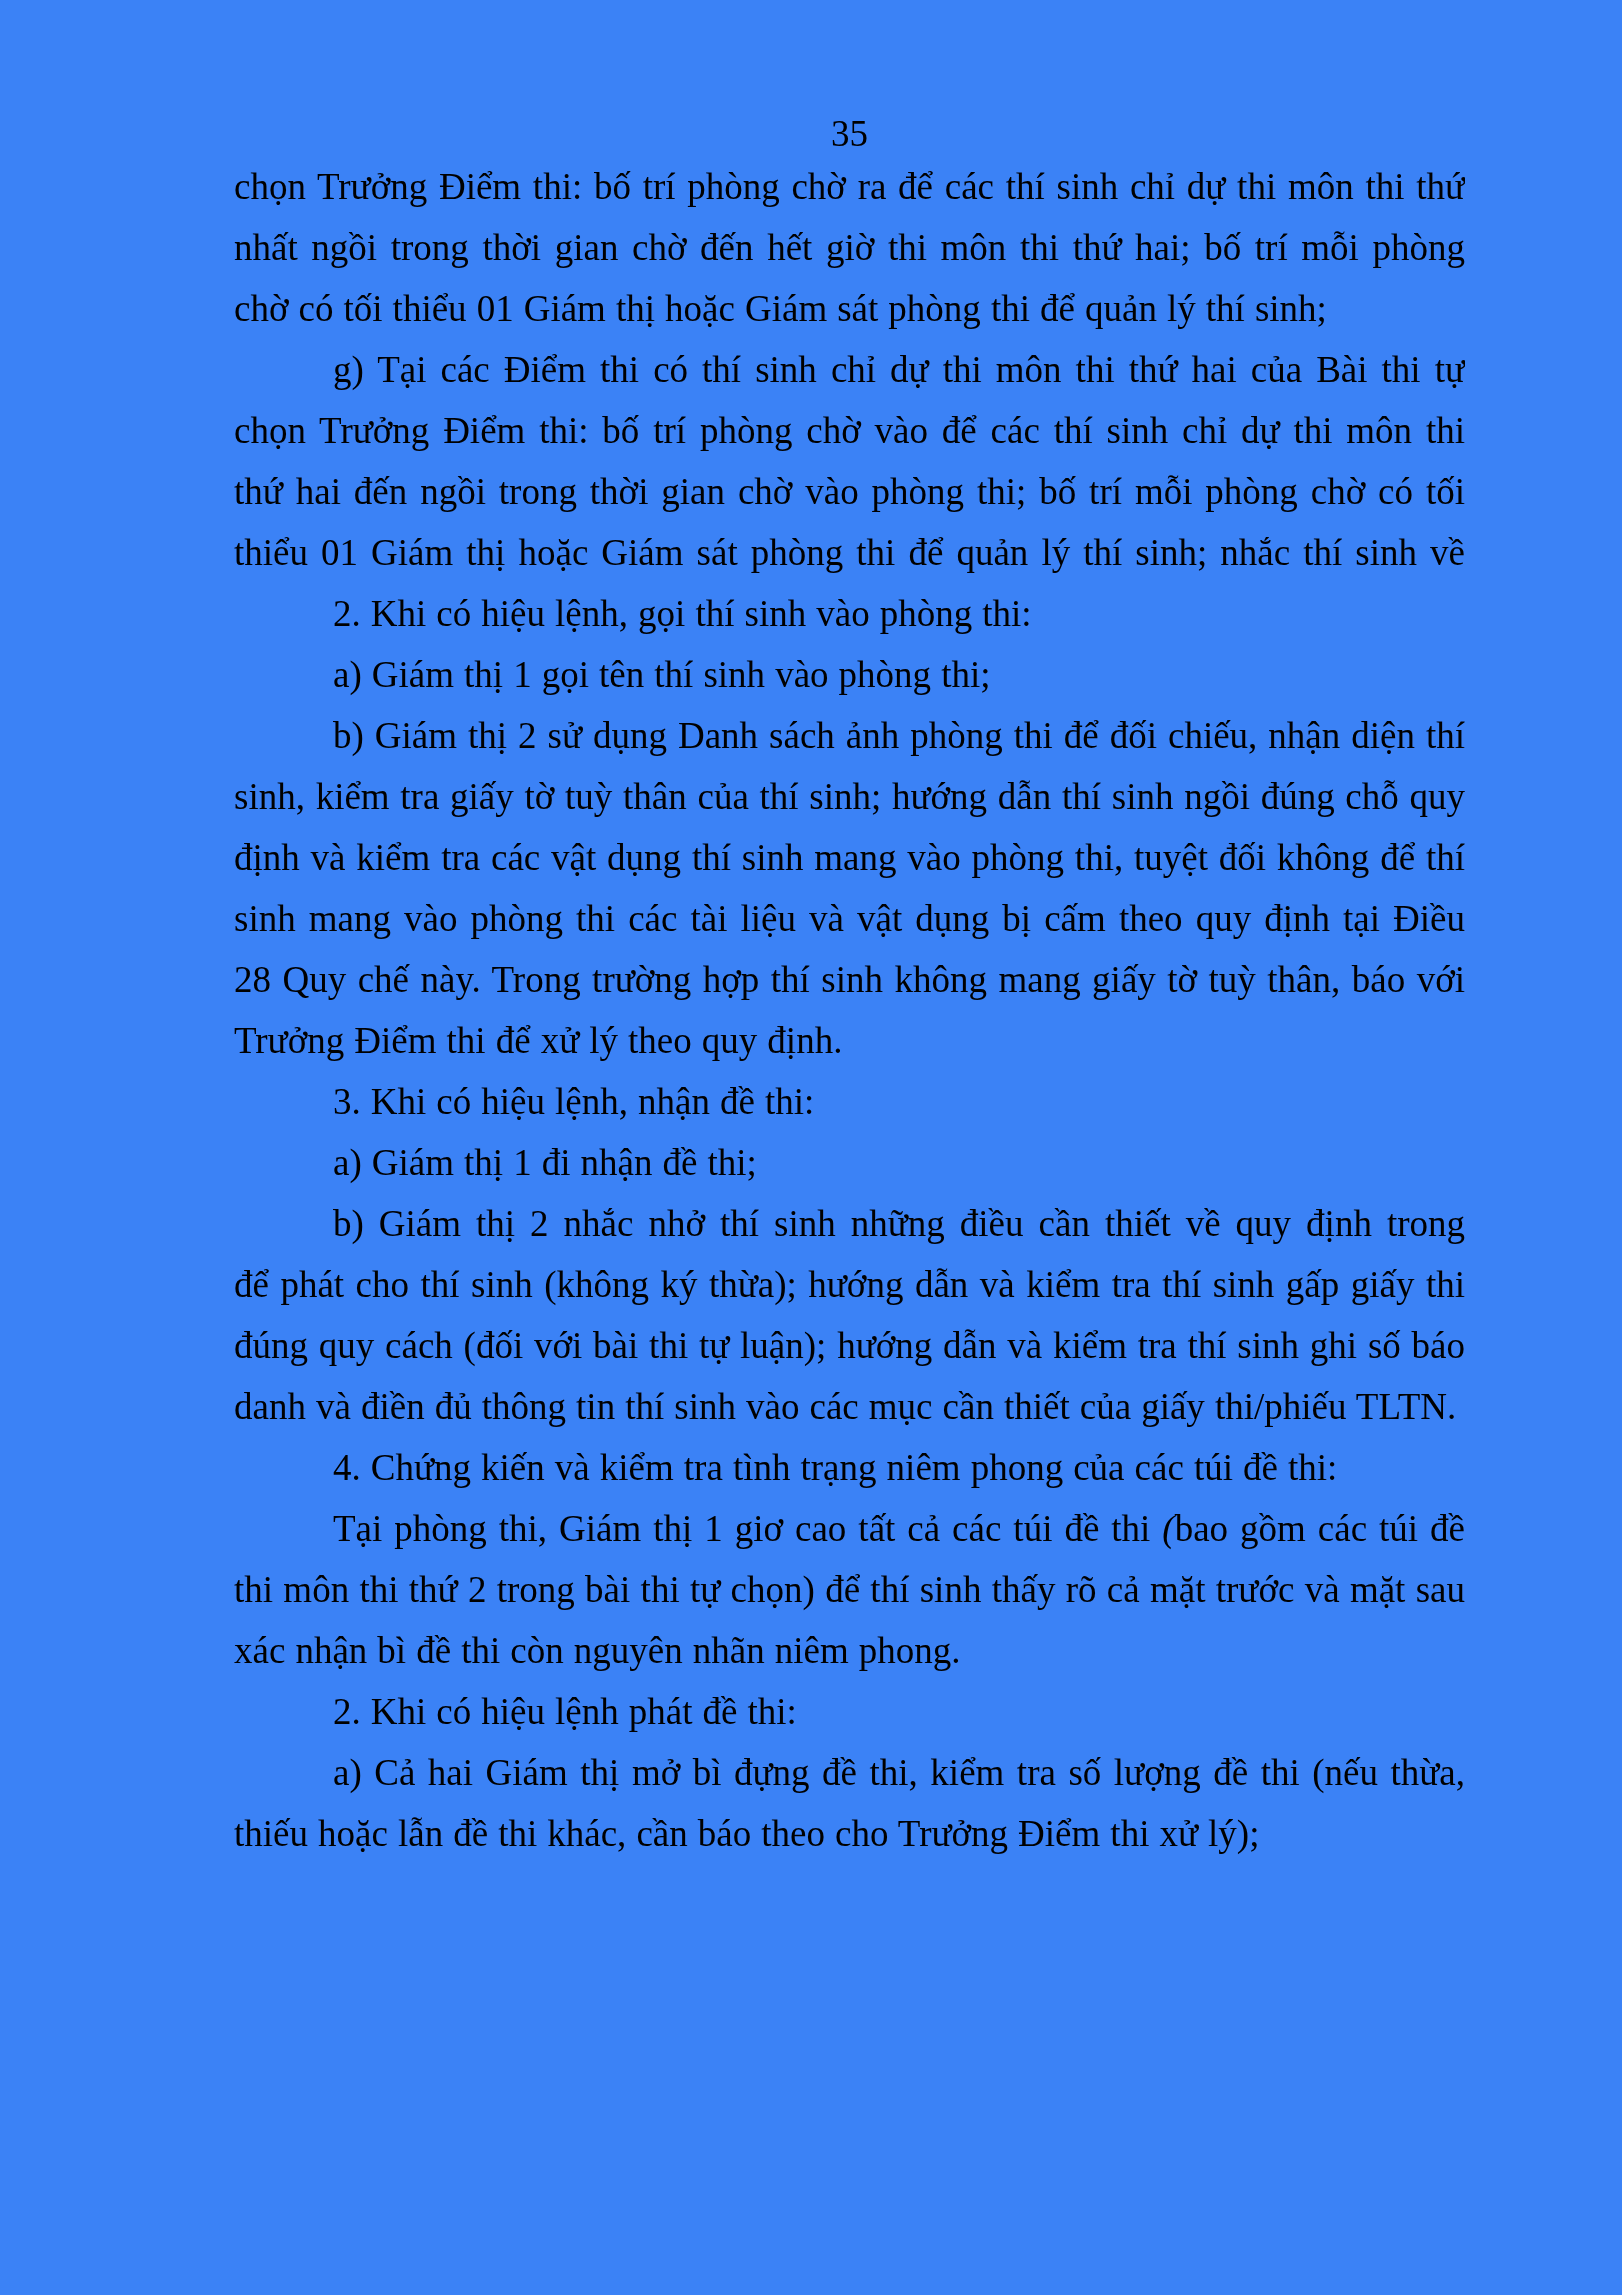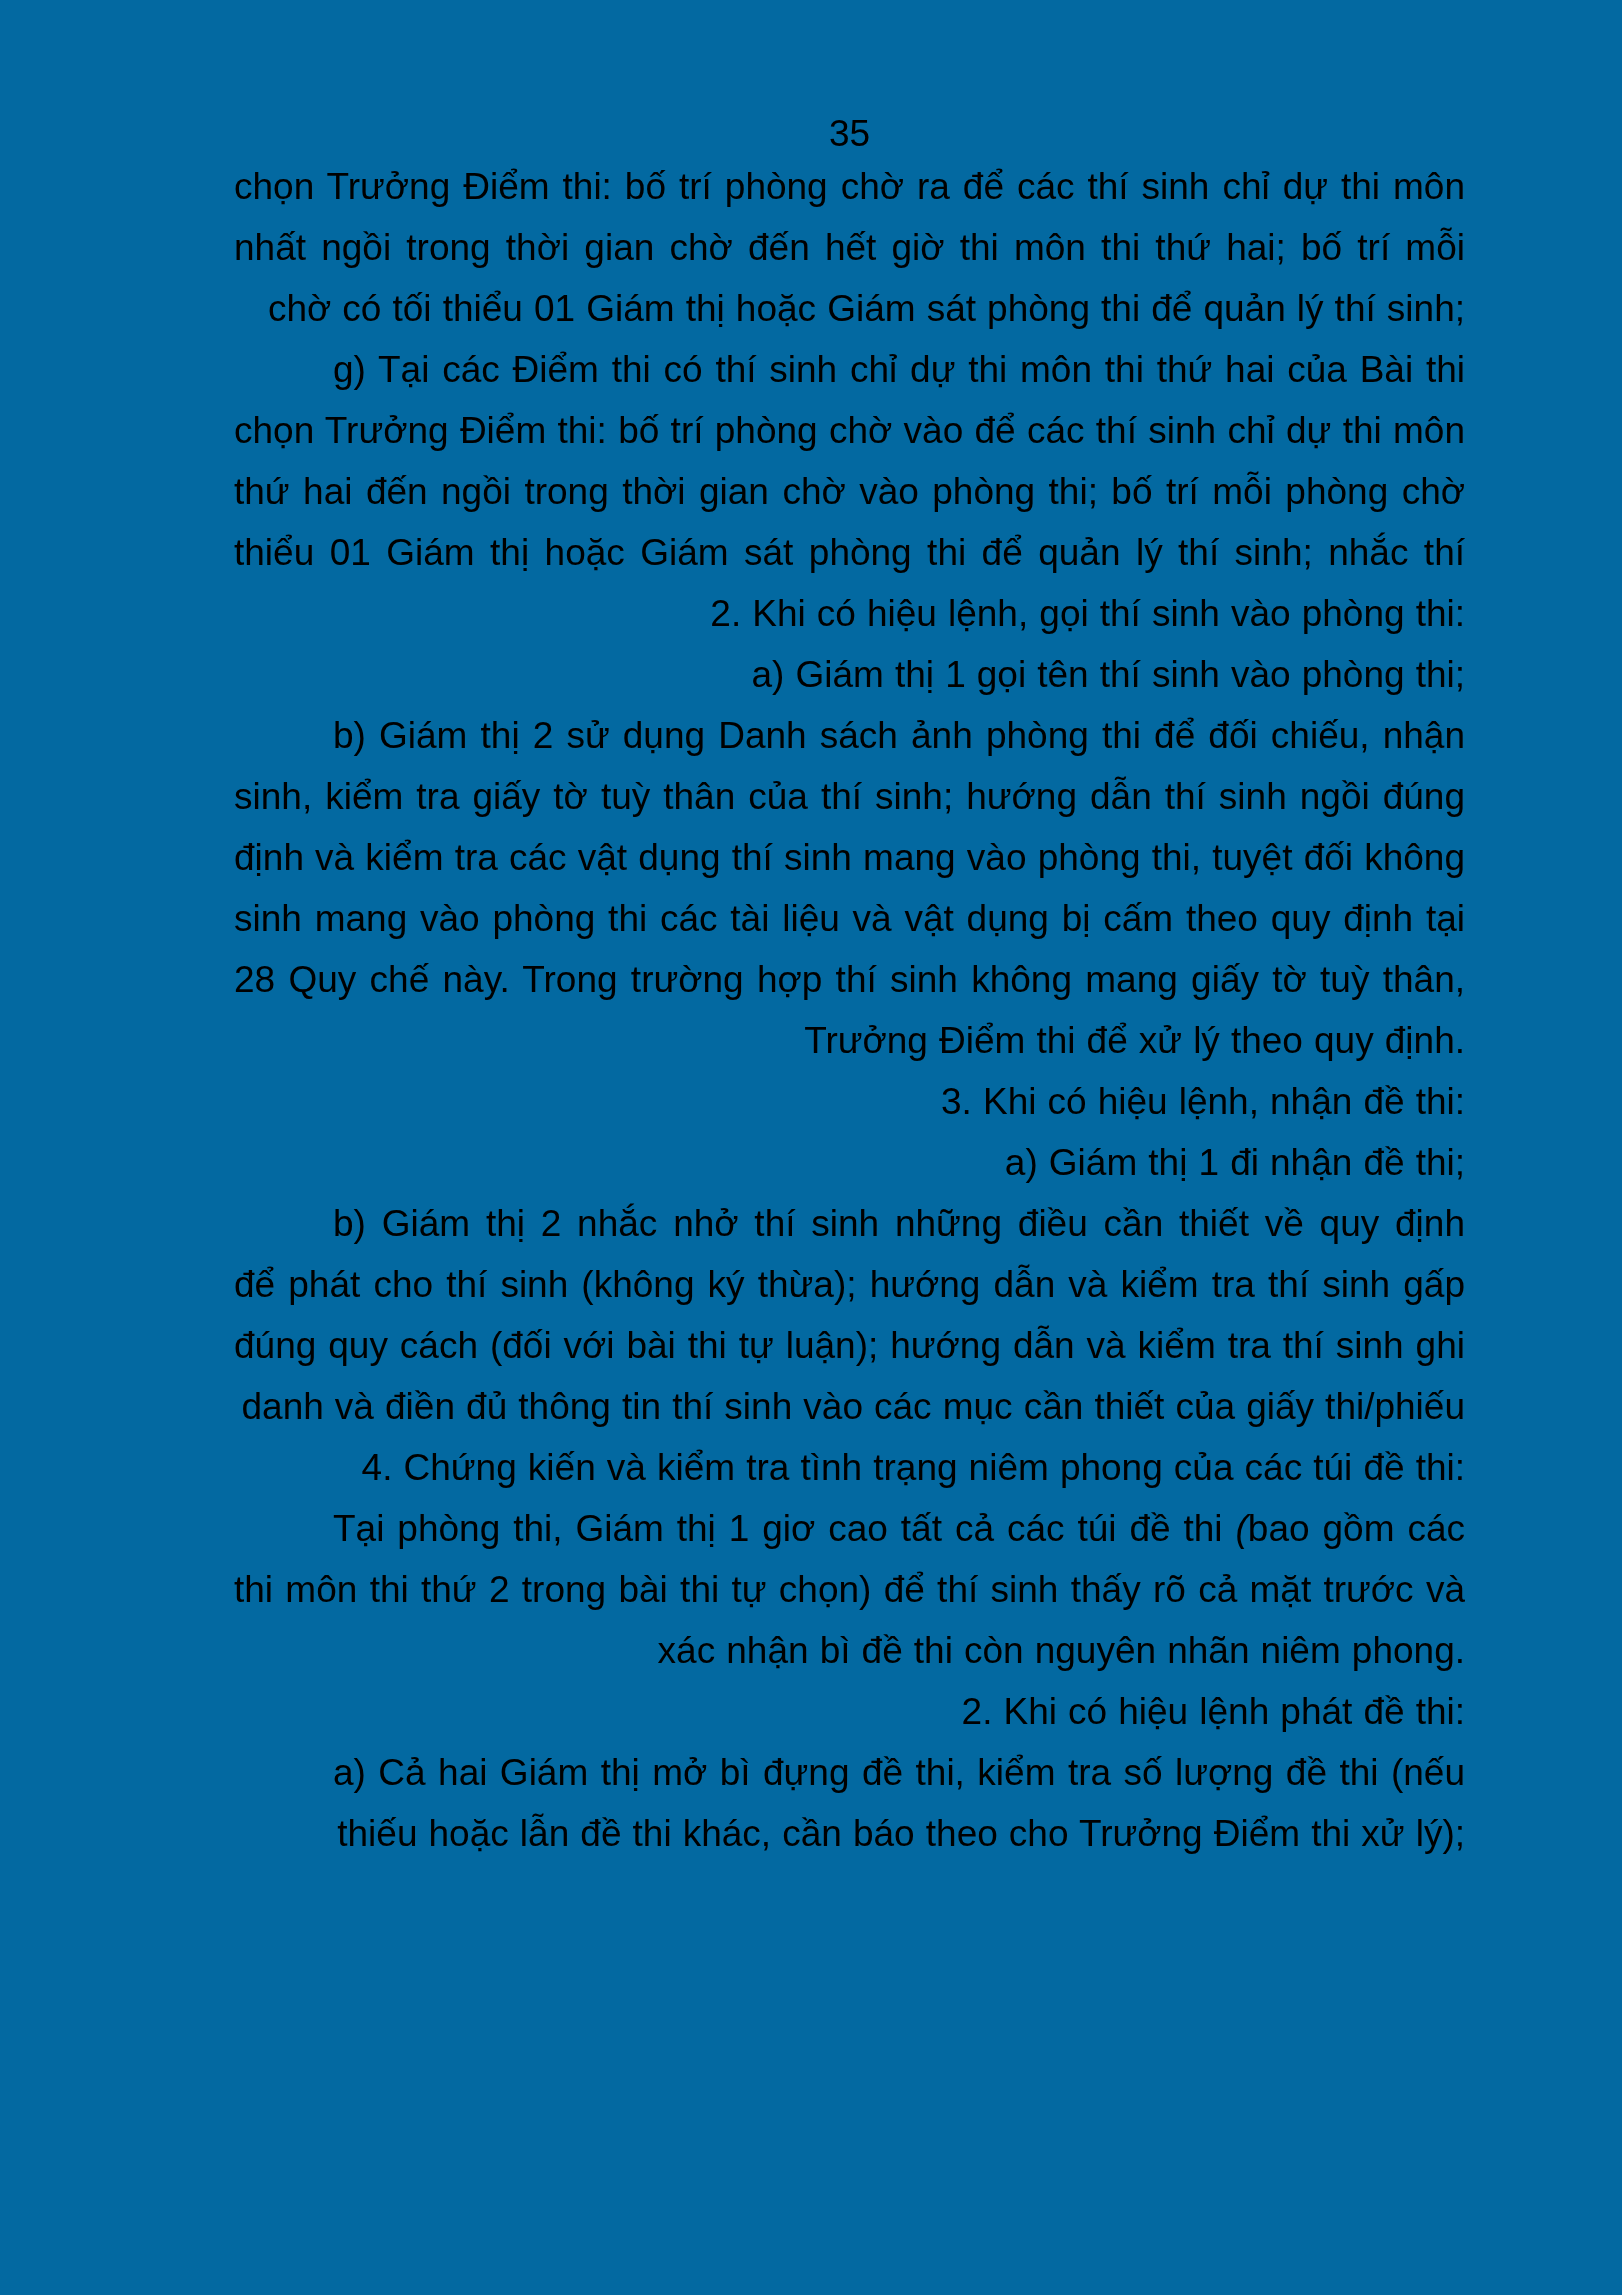--- a/index.html
+++ b/index.html
@@ -5,23 +5,23 @@
   html, body {
     margin: 0;
     padding: 0;
     background: #888;
   }
   .page {
     position: relative;
     width: 1623px;
     height: 2295px;
     margin: 0 auto;
-    background: #0369a1;
+    background: #3b82f6;
     overflow: hidden;
-    font-family: Liberation Sans, sans-serif;
+    font-family: Liberation Serif, serif;
     color: #000000;
   }
   .pageno {
     position: absolute;
     left: 234px;
     top: 103px;
     width: 1231px;
     font-size: 37px;
     line-height: 61px;
     text-align: center;
@@ -30,21 +30,21 @@
     position: absolute;
     left: 234px;
     top: 156px;
     width: 1231px;
     font-size: 37px;
     line-height: 61px;
   }
   .ln {
     height: 61px;
     overflow: hidden;
-    text-align: right;
+    text-align: left;
     word-spacing: 0.8px;
   }
   .ln.j {
     text-align: justify;
     text-align-last: justify;
   }
   .ln.i {
     text-indent: 99px;
   }
   .it {

